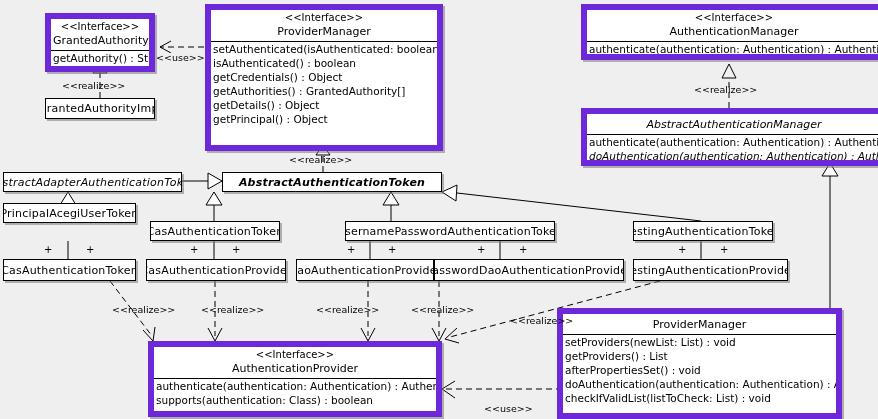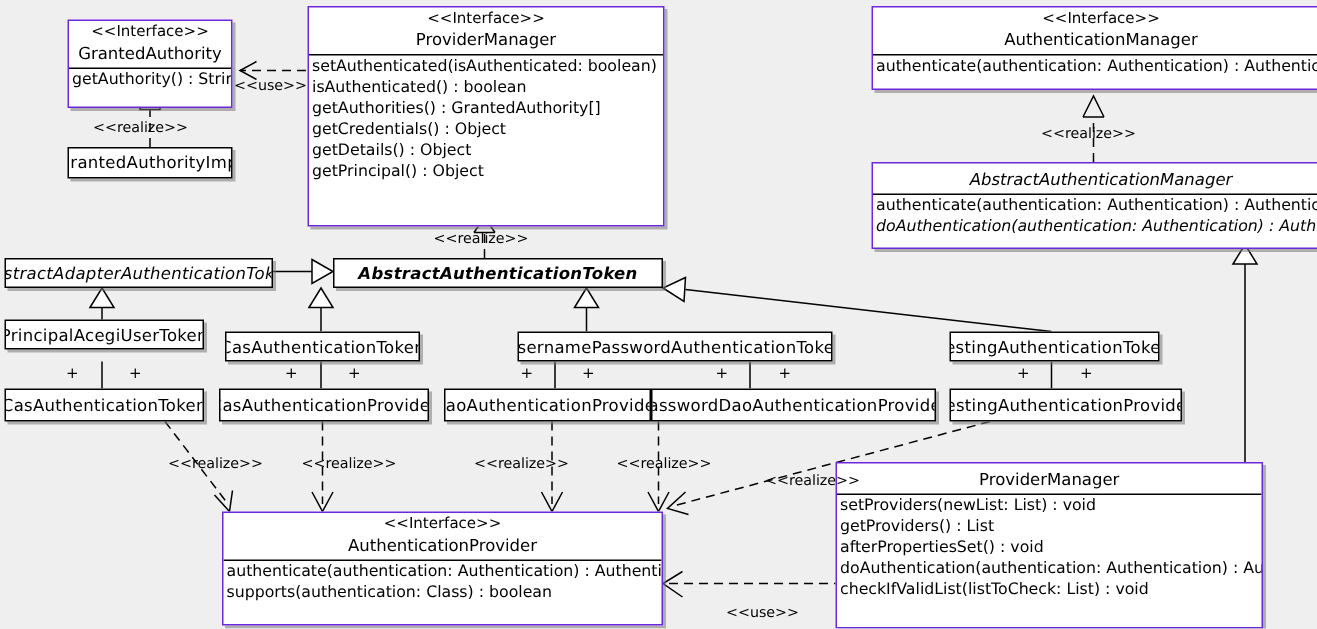--- a/index.html
+++ b/index.html
@@ -24,21 +24,21 @@
     position: absolute;
     left: 0; top: 0;
     width: 878px;
     height: 419px;
     pointer-events: none;
   }
   .uml-box {
     position: absolute;
     box-sizing: border-box;
     background: #ffffff;
-    border: 1px solid #6d28d9;
+    border: 6px solid #6d28d9;
     box-shadow: 2px 2px 0 rgba(120,120,120,0.55);
     overflow: hidden;
   }
   .uml-head {
     text-align: center;
     padding: 1px 2px 2px 2px;
   }
   .stereo {
     display: block;
     font-size: 10px;
@@ -244,22 +244,22 @@
 
   <div class="uml-box" style="left:205px; top:4px; width:238px; height:147px;">
     <div class="uml-head">
       <span class="stereo">&lt;&lt;Interface&gt;&gt;</span>
       <span class="cname">ProviderManager</span>
     </div>
     <div class="divider"></div>
     <div class="uml-members">
       <span class="member">setAuthenticated(isAuthenticated: boolean) : void</span>
       <span class="member">isAuthenticated() : boolean</span>
+      <span class="member">getCredentials() : Object</span>
       <span class="member">getAuthorities() : GrantedAuthority[]</span>
-      <span class="member">getCredentials() : Object</span>
       <span class="member">getDetails() : Object</span>
       <span class="member">getPrincipal() : Object</span>
     </div>
   </div>
 
   <div class="uml-box" style="left:581px; top:4px; width:306px; height:56px;">
     <div class="uml-head">
       <span class="stereo">&lt;&lt;Interface&gt;&gt;</span>
       <span class="cname">AuthenticationManager</span>
     </div>
@@ -281,21 +281,21 @@
   </div>
 
   <div class="simple-box" style="left:3px; top:172px; width:179px; height:20px;">
     <span class="cname abstract">AbstractAdapterAuthenticationToken</span>
   </div>
 
   <div class="simple-box" style="left:222px; top:172px; width:220px; height:20px;font-weight:bold;">
     <span class="cname abstract">AbstractAuthenticationToken</span>
   </div>
 
-  <div class="simple-box" style="left:3px; top:213px; width:133px; height:20px;">
+  <div class="simple-box" style="left:3px; top:203px; width:133px; height:20px;">
     <span class="cname">PrincipalAcegiUserToken</span>
   </div>
 
   <div class="simple-box" style="left:150px; top:221px; width:130px; height:20px;">
     <span class="cname">CasAuthenticationToken</span>
   </div>
 
   <div class="simple-box" style="left:345px; top:221px; width:210px; height:20px;">
     <span class="cname">UsernamePasswordAuthenticationToken</span>
   </div>

